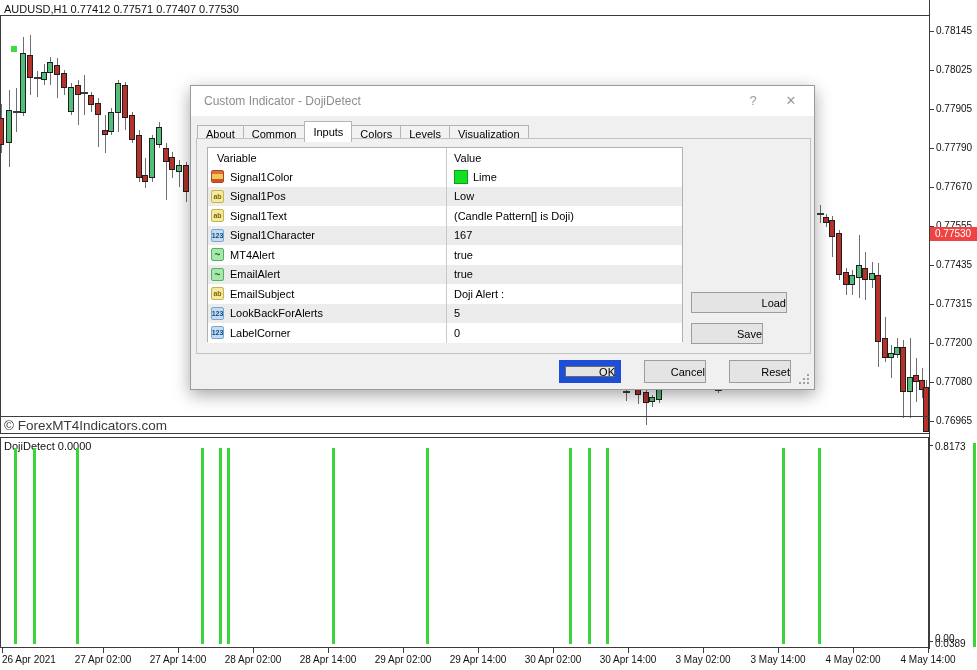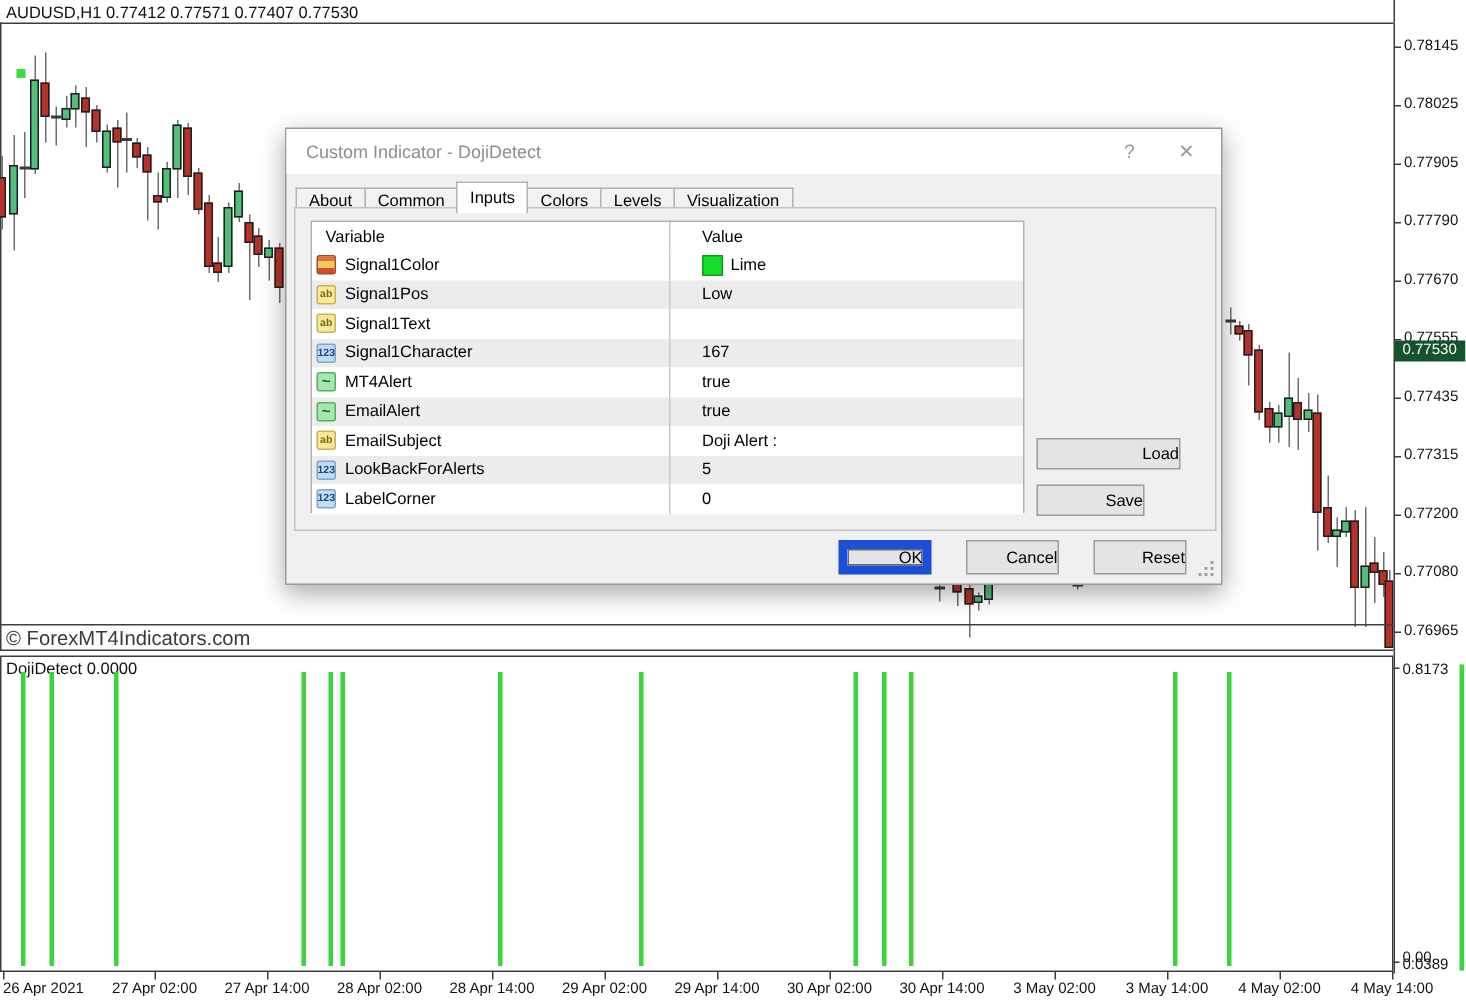--- a/index.html
+++ b/index.html
@@ -15,21 +15,21 @@
   .candle-body{position:absolute;width:6px;border:1px solid #1e1e1e;box-sizing:border-box;}
   .candle-doji{position:absolute;width:7px;height:2px;background:#3a3a3a;}
   #hline{left:0;top:416px;width:929px;height:1px;background:#3f3f3f;}
   #watermark{left:4px;top:418px;font-size:13.5px;color:#3a3a3a;}
   #signal-marker{width:6px;height:6px;}
 
   
   #price-axis{left:929px;top:0;width:48px;height:649px;border-left:1px solid #3c3c3c;background:#fff;box-sizing:border-box;}
   .price-label{position:absolute;left:6px;font-size:10px;color:#111;white-space:nowrap;}
   .price-tick{position:absolute;left:0;width:4px;height:1px;background:#3c3c3c;}
-  #current-price{position:absolute;left:0;width:48px;height:14px;background:#14532d;color:#fff;
+  #current-price{position:absolute;left:0;width:48px;height:14px;background:#ef4444;color:#fff;
     font-size:10px;line-height:14px;padding-left:5px;box-sizing:border-box;}
 
   
   #indicator-panel{left:0;top:437px;width:929px;height:211px;border:1px solid #3c3c3c;box-sizing:border-box;background:#fff;}
   #panel-label{left:4px;top:440px;font-size:11px;color:#111;}
   .signal-line{position:absolute;width:3px;}
   .scale-label{position:absolute;font-size:10px;color:#111;white-space:nowrap;}
 
   
   .time-tick{position:absolute;top:648px;width:1px;height:5px;background:#3c3c3c;}
@@ -42,21 +42,21 @@
   #dlg-title{position:absolute;left:13px;top:8px;font-size:12px;color:#8d8d8d;}
   .dlg-sysbtn{position:absolute;top:7px;font-size:13px;color:#9a9a9a;width:18px;text-align:center;cursor:default;}
   #dlg-help{right:52px;}
   #dlg-close{right:14px;}
   #tabbar{position:absolute;left:6px;top:35px;height:19px;}
   .tab{position:relative;display:inline-block;padding:2px 8px 3px;border:1px solid #b4b4b4;border-bottom:none;
     background:#f2f2f2;margin-right:-1px;top:2px;font-size:11px;}
   .tab.active{background:#fff;top:0;padding-top:4px;padding-bottom:4px;z-index:3;}
   #tabcontent{position:absolute;left:5px;top:52px;width:613px;height:214px;border:1px solid #c3c3c3;background:#f0f0f0;}
   #param-table{position:absolute;left:16px;top:61px;width:476px;height:195px;border:1px solid #b0b0b0;background:#fff;box-sizing:border-box;}
-  .trow{position:relative;display:flex;height:19.5px;align-items:flex-end;background:#fff;gap:14px;}
+  .trow{position:relative;display:flex;height:19.5px;align-items:flex-end;background:#fff;}
   .trow.alt{background:#ececec;}
   .trow.head{height:19px;background:#fff;}
   .tcell{height:100%;display:flex;align-items:center;box-sizing:border-box;overflow:hidden;white-space:nowrap;}
   .tcell.var{width:239px;padding-left:3px;border-right:1px solid #c9c9c9;}
   .tcell.val{flex:1;padding-left:7px;}
   .tcell.var .vname{margin-left:6px;}
   .head .tcell.var{padding-left:9px;}
   .pi{width:13px;height:13px;border-radius:2px;display:inline-flex;align-items:center;justify-content:center;
     font-size:7px;font-weight:bold;flex:none;box-sizing:border-box;}
   .pi-text{background:#f5e9a0;border:1px solid #c8b44c;color:#7a6800;}
@@ -253,20 +253,23 @@
           </div>
           <div class="tcell val">
             <span>Low</span>
           </div>
         </div>
         <div class="trow">
           <div class="tcell var">
             <span class="pi pi-text">ab</span>
             <span class="vname">Signal1Text</span>
           </div>
+          <div class="tcell val">
+            <span>(Candle Pattern[] is Doji)</span>
+          </div>
         </div>
         <div class="trow alt">
           <div class="tcell var">
             <span class="pi pi-number">123</span>
             <span class="vname">Signal1Character</span>
           </div>
           <div class="tcell val">
             <span>167</span>
           </div>
         </div>

